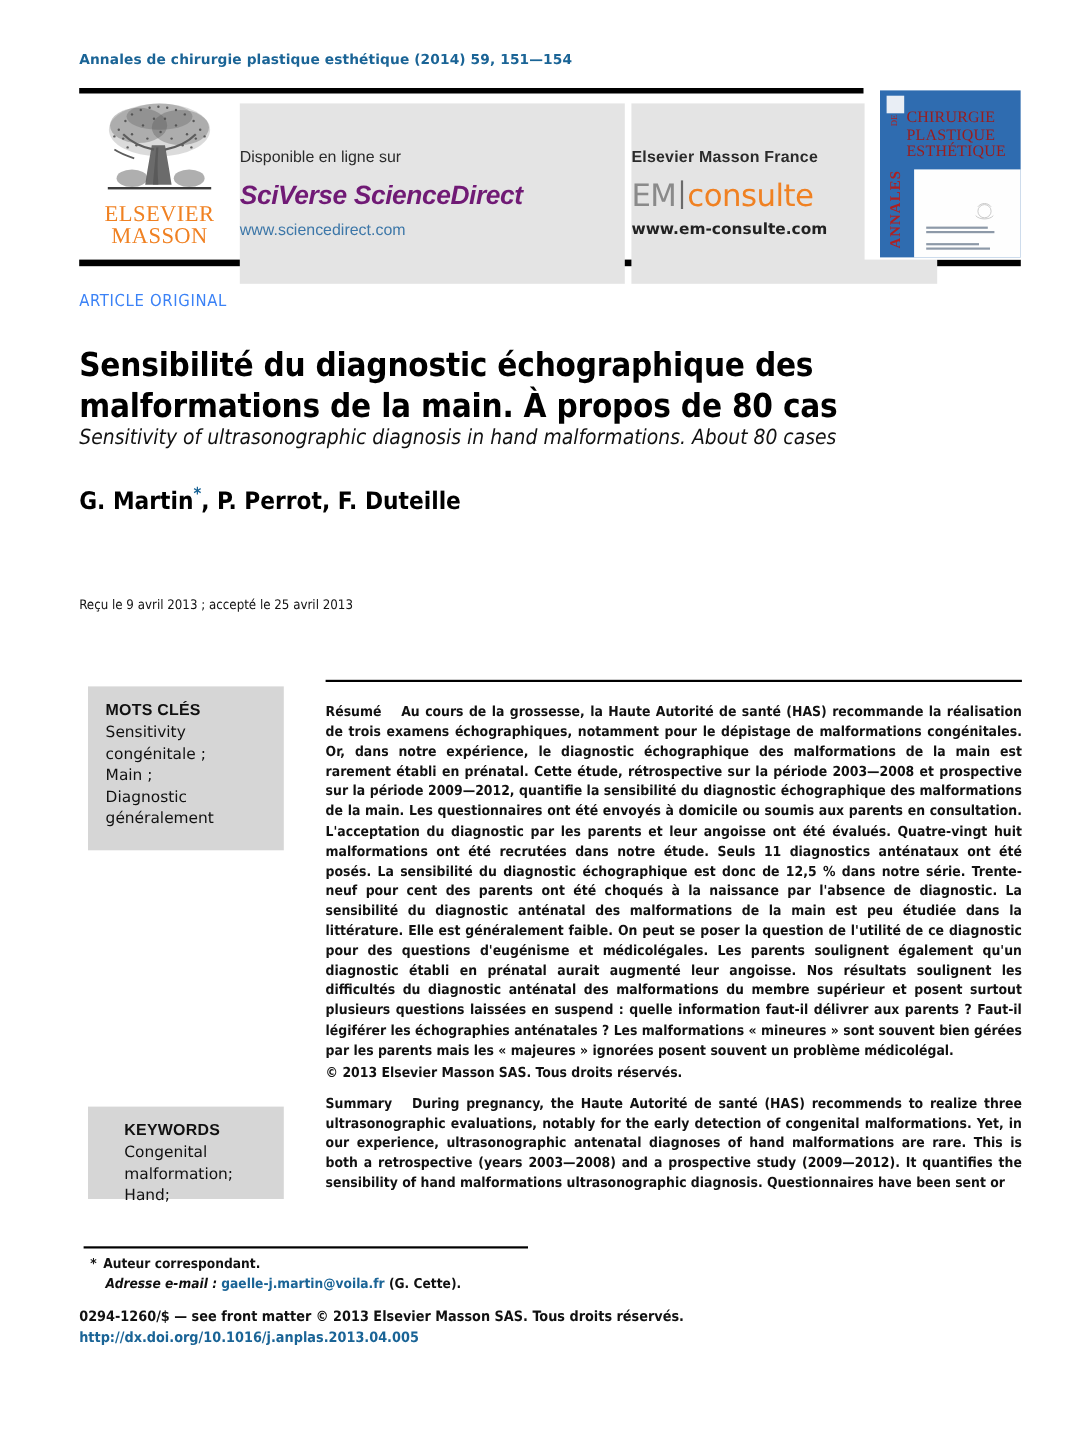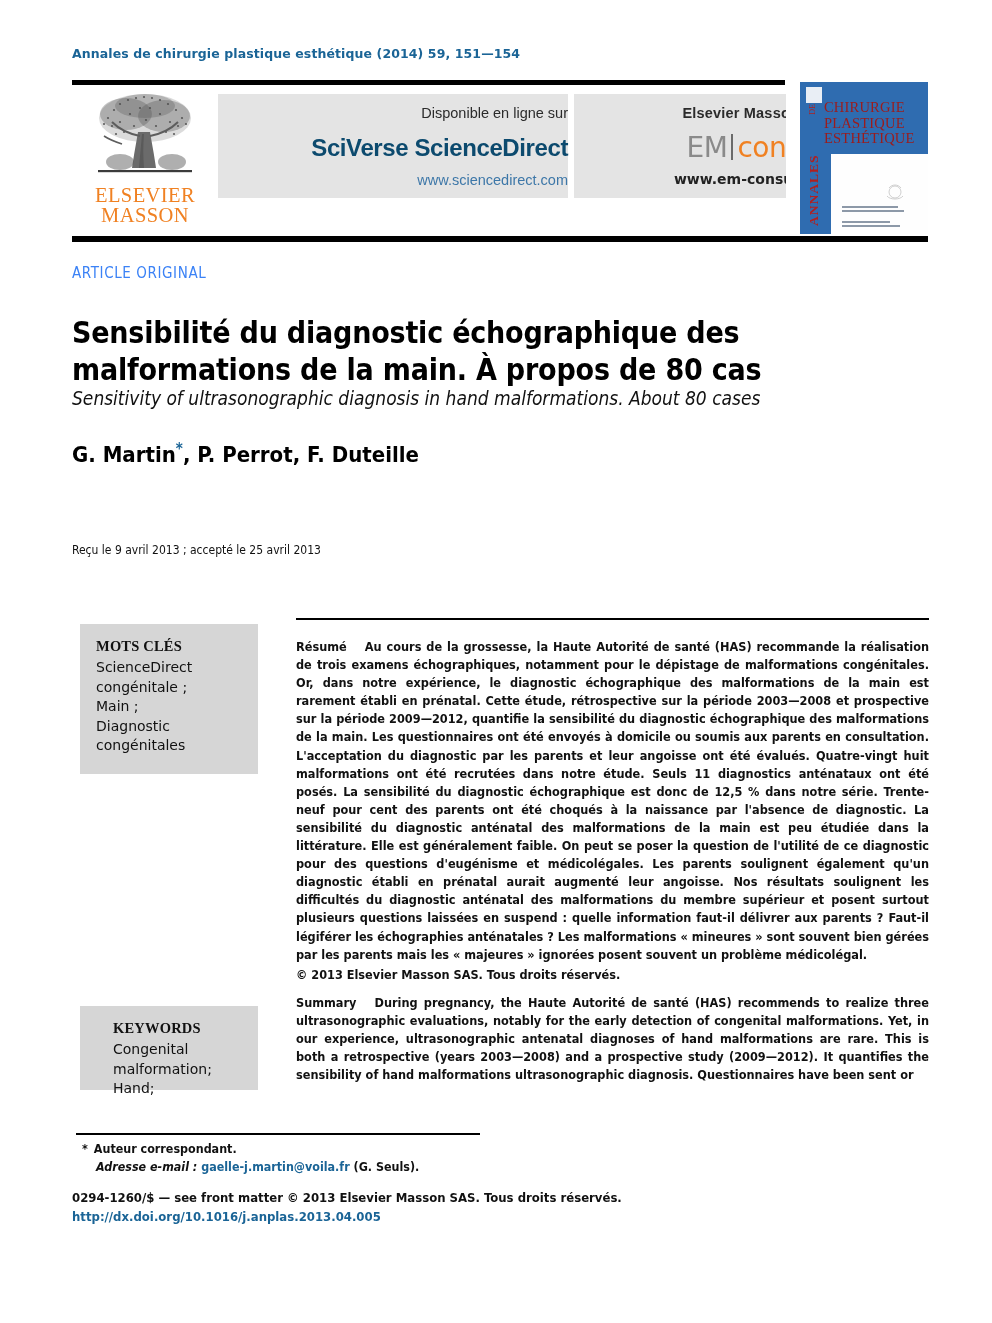--- a/index.html
+++ b/index.html
@@ -84,42 +84,43 @@
     color: #f08122;
     font-size: 20.5px;
     line-height: 20px;
     letter-spacing: 0.4px;
   }
 
   
   .panel {
     position: absolute;
     top: 14px;
-    height: 104px;
+    height: 164px;
     background: #e4e4e4;
     display: flex;
     flex-direction: column;
-    align-items: flex-end;
+    align-items: flex-start;
     justify-content: center;
   }
   .panel-sd { left: 146px; width: 350px; }
   .panel-em { left: 502px; width: 278px; }
 
   .panel-kicker {
     font-family: "Liberation Sans", sans-serif;
     font-size: 14.5px;
     color: #2b2b2b;
     margin-bottom: 13px;
   }
   .sciverse {
     font-family: "Liberation Sans", sans-serif;
     font-weight: bold;
     font-size: 24px;
-    color: #0c4a6e;
+    color: #701a75;
     letter-spacing: -0.4px;
+    font-style: italic;
   }
   .sd-url {
     margin-top: 10px;
     font-family: "Liberation Sans", sans-serif;
     font-size: 14.5px;
     color: #3d77a8;
   }
   .em-kicker {
     font-family: "Liberation Sans", sans-serif;
     font-size: 14.5px;
@@ -331,21 +332,21 @@
     position: absolute;
     left: 80px;
     width: 178px;
     background: #d6d6d6;
     padding: 14px 16px 18px 16px;
     box-sizing: border-box;
   }
   .kw-box-fr { top: 624px; }
   .kw-box-en { top: 1006px; height: 84px; padding-left: 33px; }
   .kw-head {
-    font-family: Liberation Serif, serif;
+    font-family: Liberation Sans, sans-serif;
     font-weight: bold;
     font-size: 14.5px;
     color: #111;
     margin-bottom: 3px;
     letter-spacing: 0.2px;
   }
   .kw-list {
     font-family: "DejaVu Sans", sans-serif;
     font-size: 14px;
     line-height: 19.5px;
@@ -548,25 +549,25 @@
     <span>G. Martin</span><sup>*</sup><span>, P. Perrot, F. Duteille</span>
   </div>
 
   <div class="received">Reçu le 9 avril 2013 ; accepté le 25 avril 2013</div>
 
   <div class="abs-rule"></div>
 
   <div class="kw-box kw-box-fr">
     <div class="kw-head">MOTS CLÉS</div>
     <div class="kw-list">
-      <div>ScienceDirect</div>
+      <div>Sensitivity</div>
       <div>congénitale ;</div>
       <div>Main ;</div>
       <div>Diagnostic</div>
-      <div>congénitales</div>
+      <div>généralement</div>
     </div>
   </div>
 
   <div class="kw-box kw-box-en">
     <div class="kw-head">KEYWORDS</div>
     <div class="kw-list">
       <div>Congenital</div>
       <div>malformation;</div>
       <div>Hand;</div>
     </div>
@@ -583,21 +584,21 @@
   </div>
 
   <div class="foot-rule"></div>
   <div class="corresp">
     <div>
       <span class="star">*</span><span>Auteur correspondant.</span>
     </div>
     <div style="padding-left:14px">
       <span class="mail-label">Adresse e-mail :</span>
       <span class="mail">gaelle-j.martin@voila.fr</span>
-      <span>(G. Seuls).</span>
+      <span>(G. Cette).</span>
     </div>
   </div>
 
   <div class="frontmatter">
     <div>0294-1260/$ — see front matter © 2013 Elsevier Masson SAS. Tous droits réservés.</div>
     <div class="doi">http://dx.doi.org/10.1016/j.anplas.2013.04.005</div>
   </div>
 
 </div>
 

